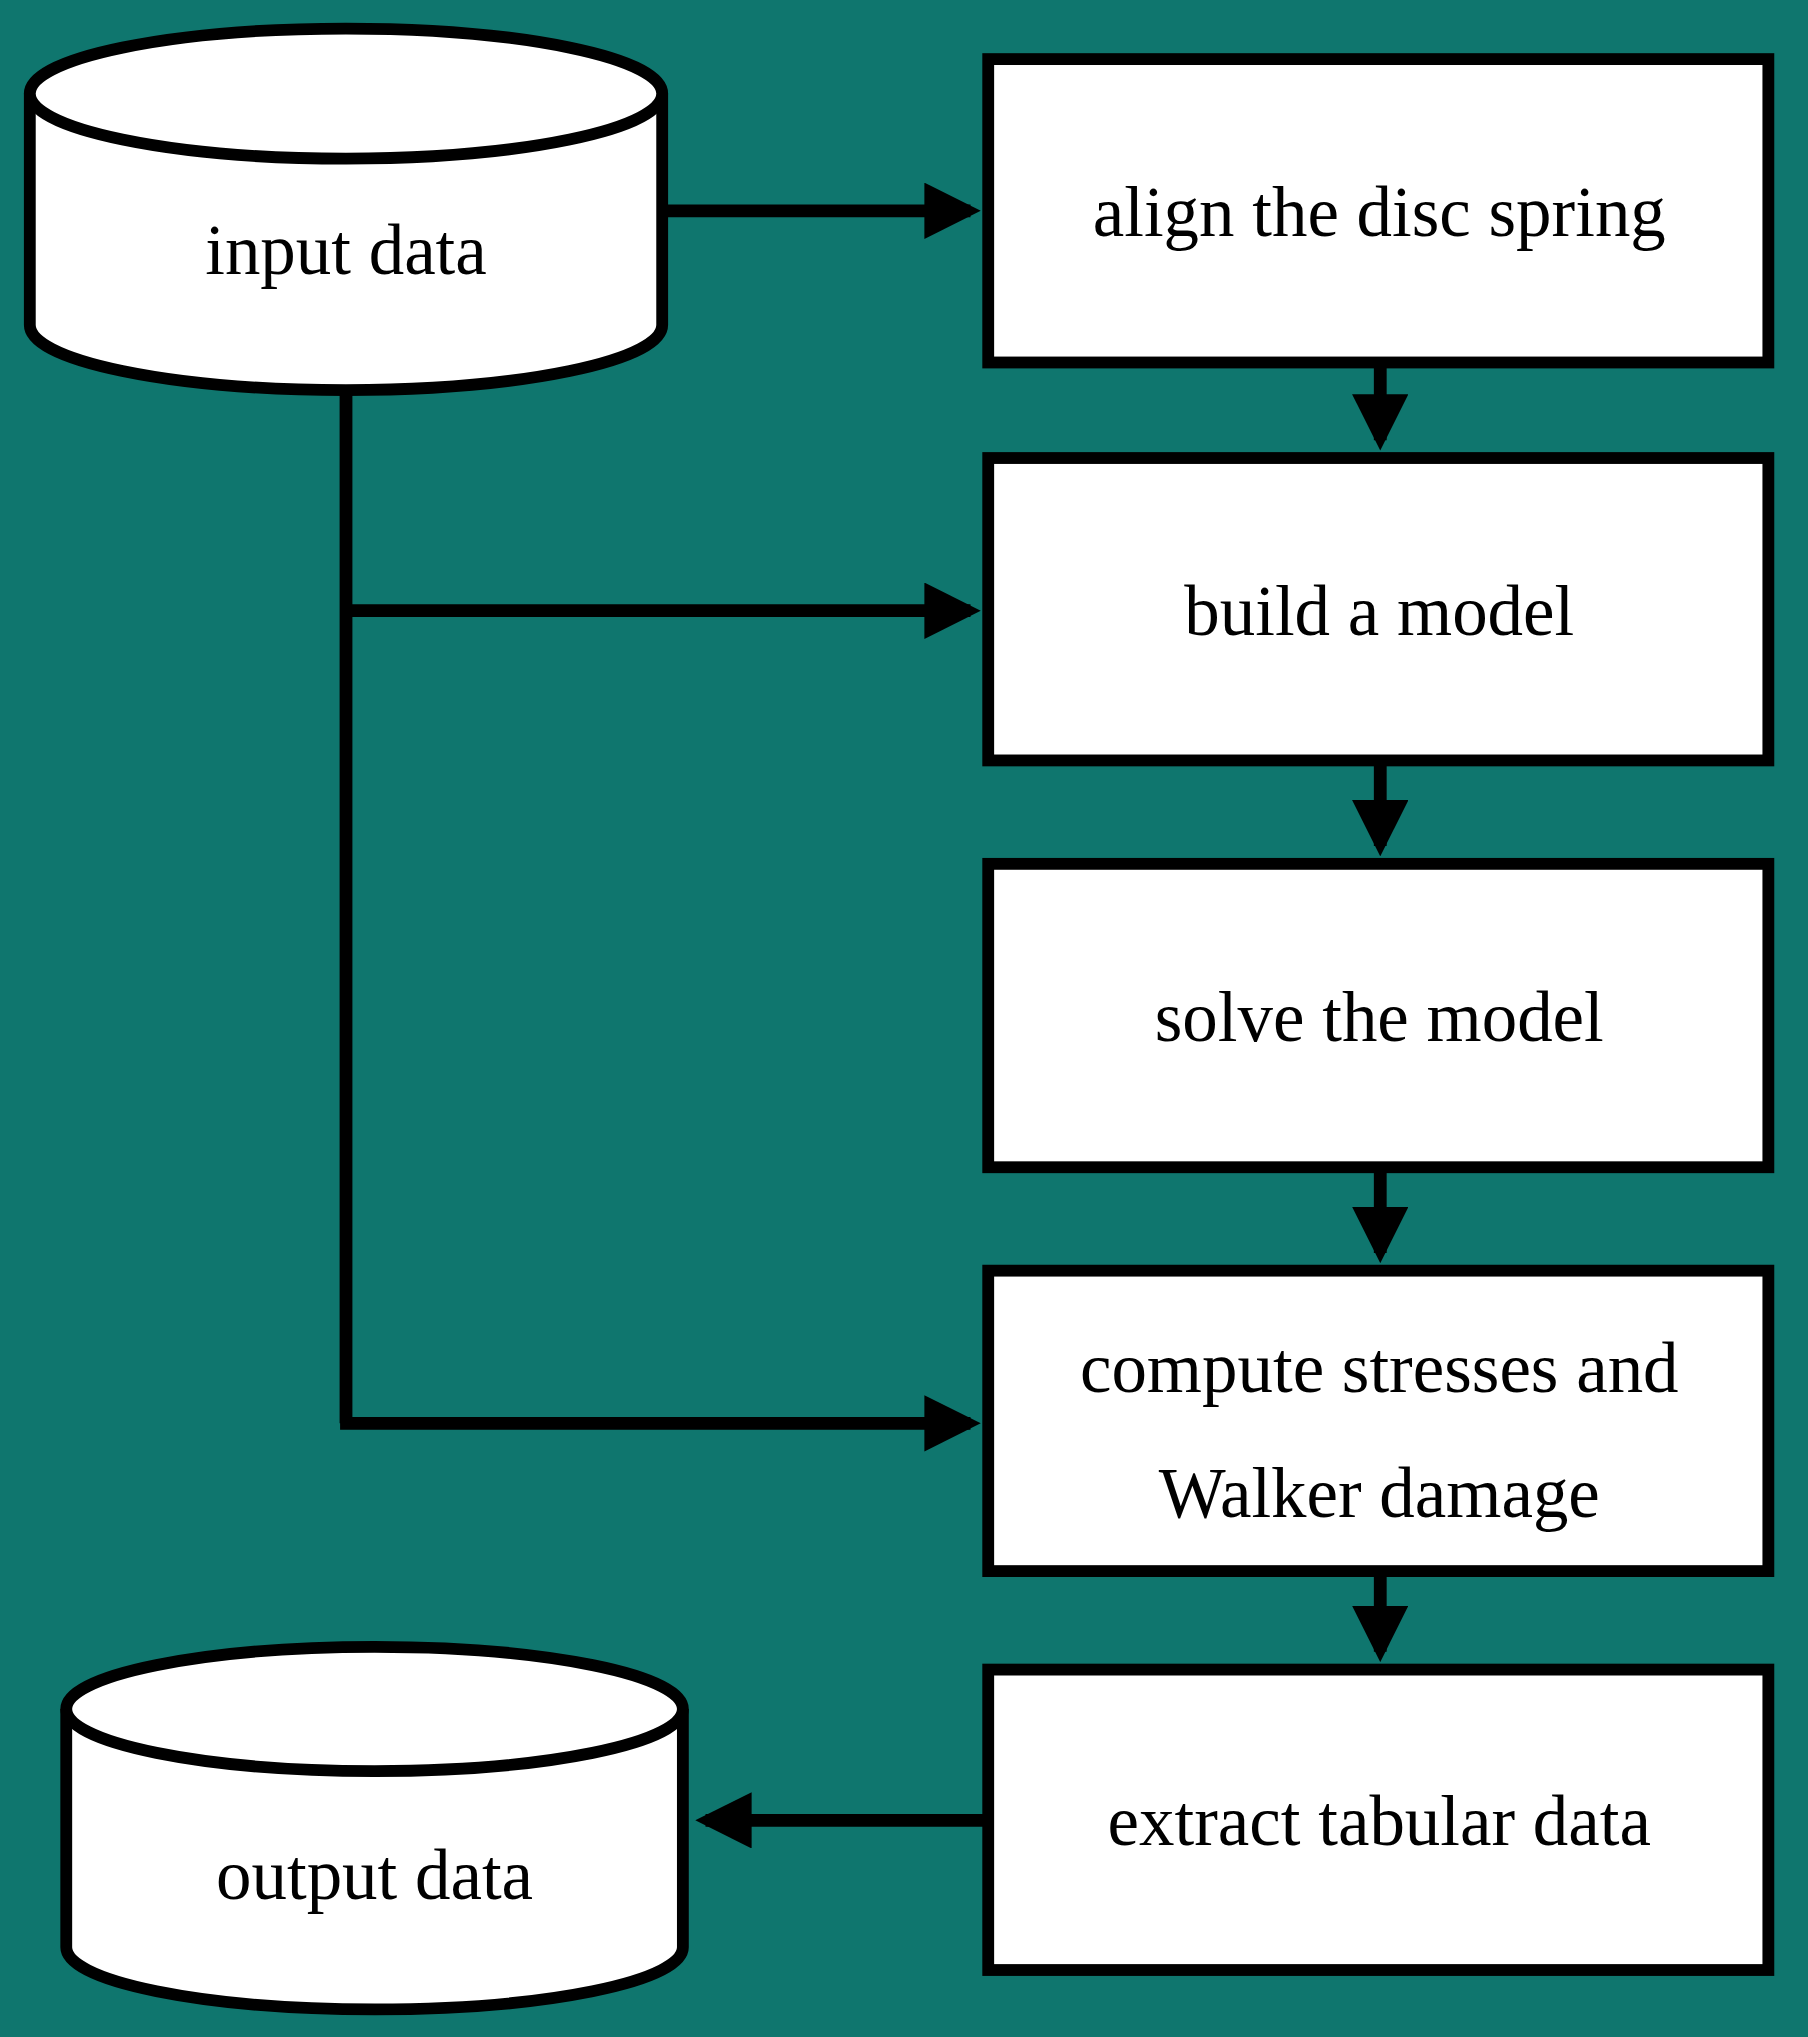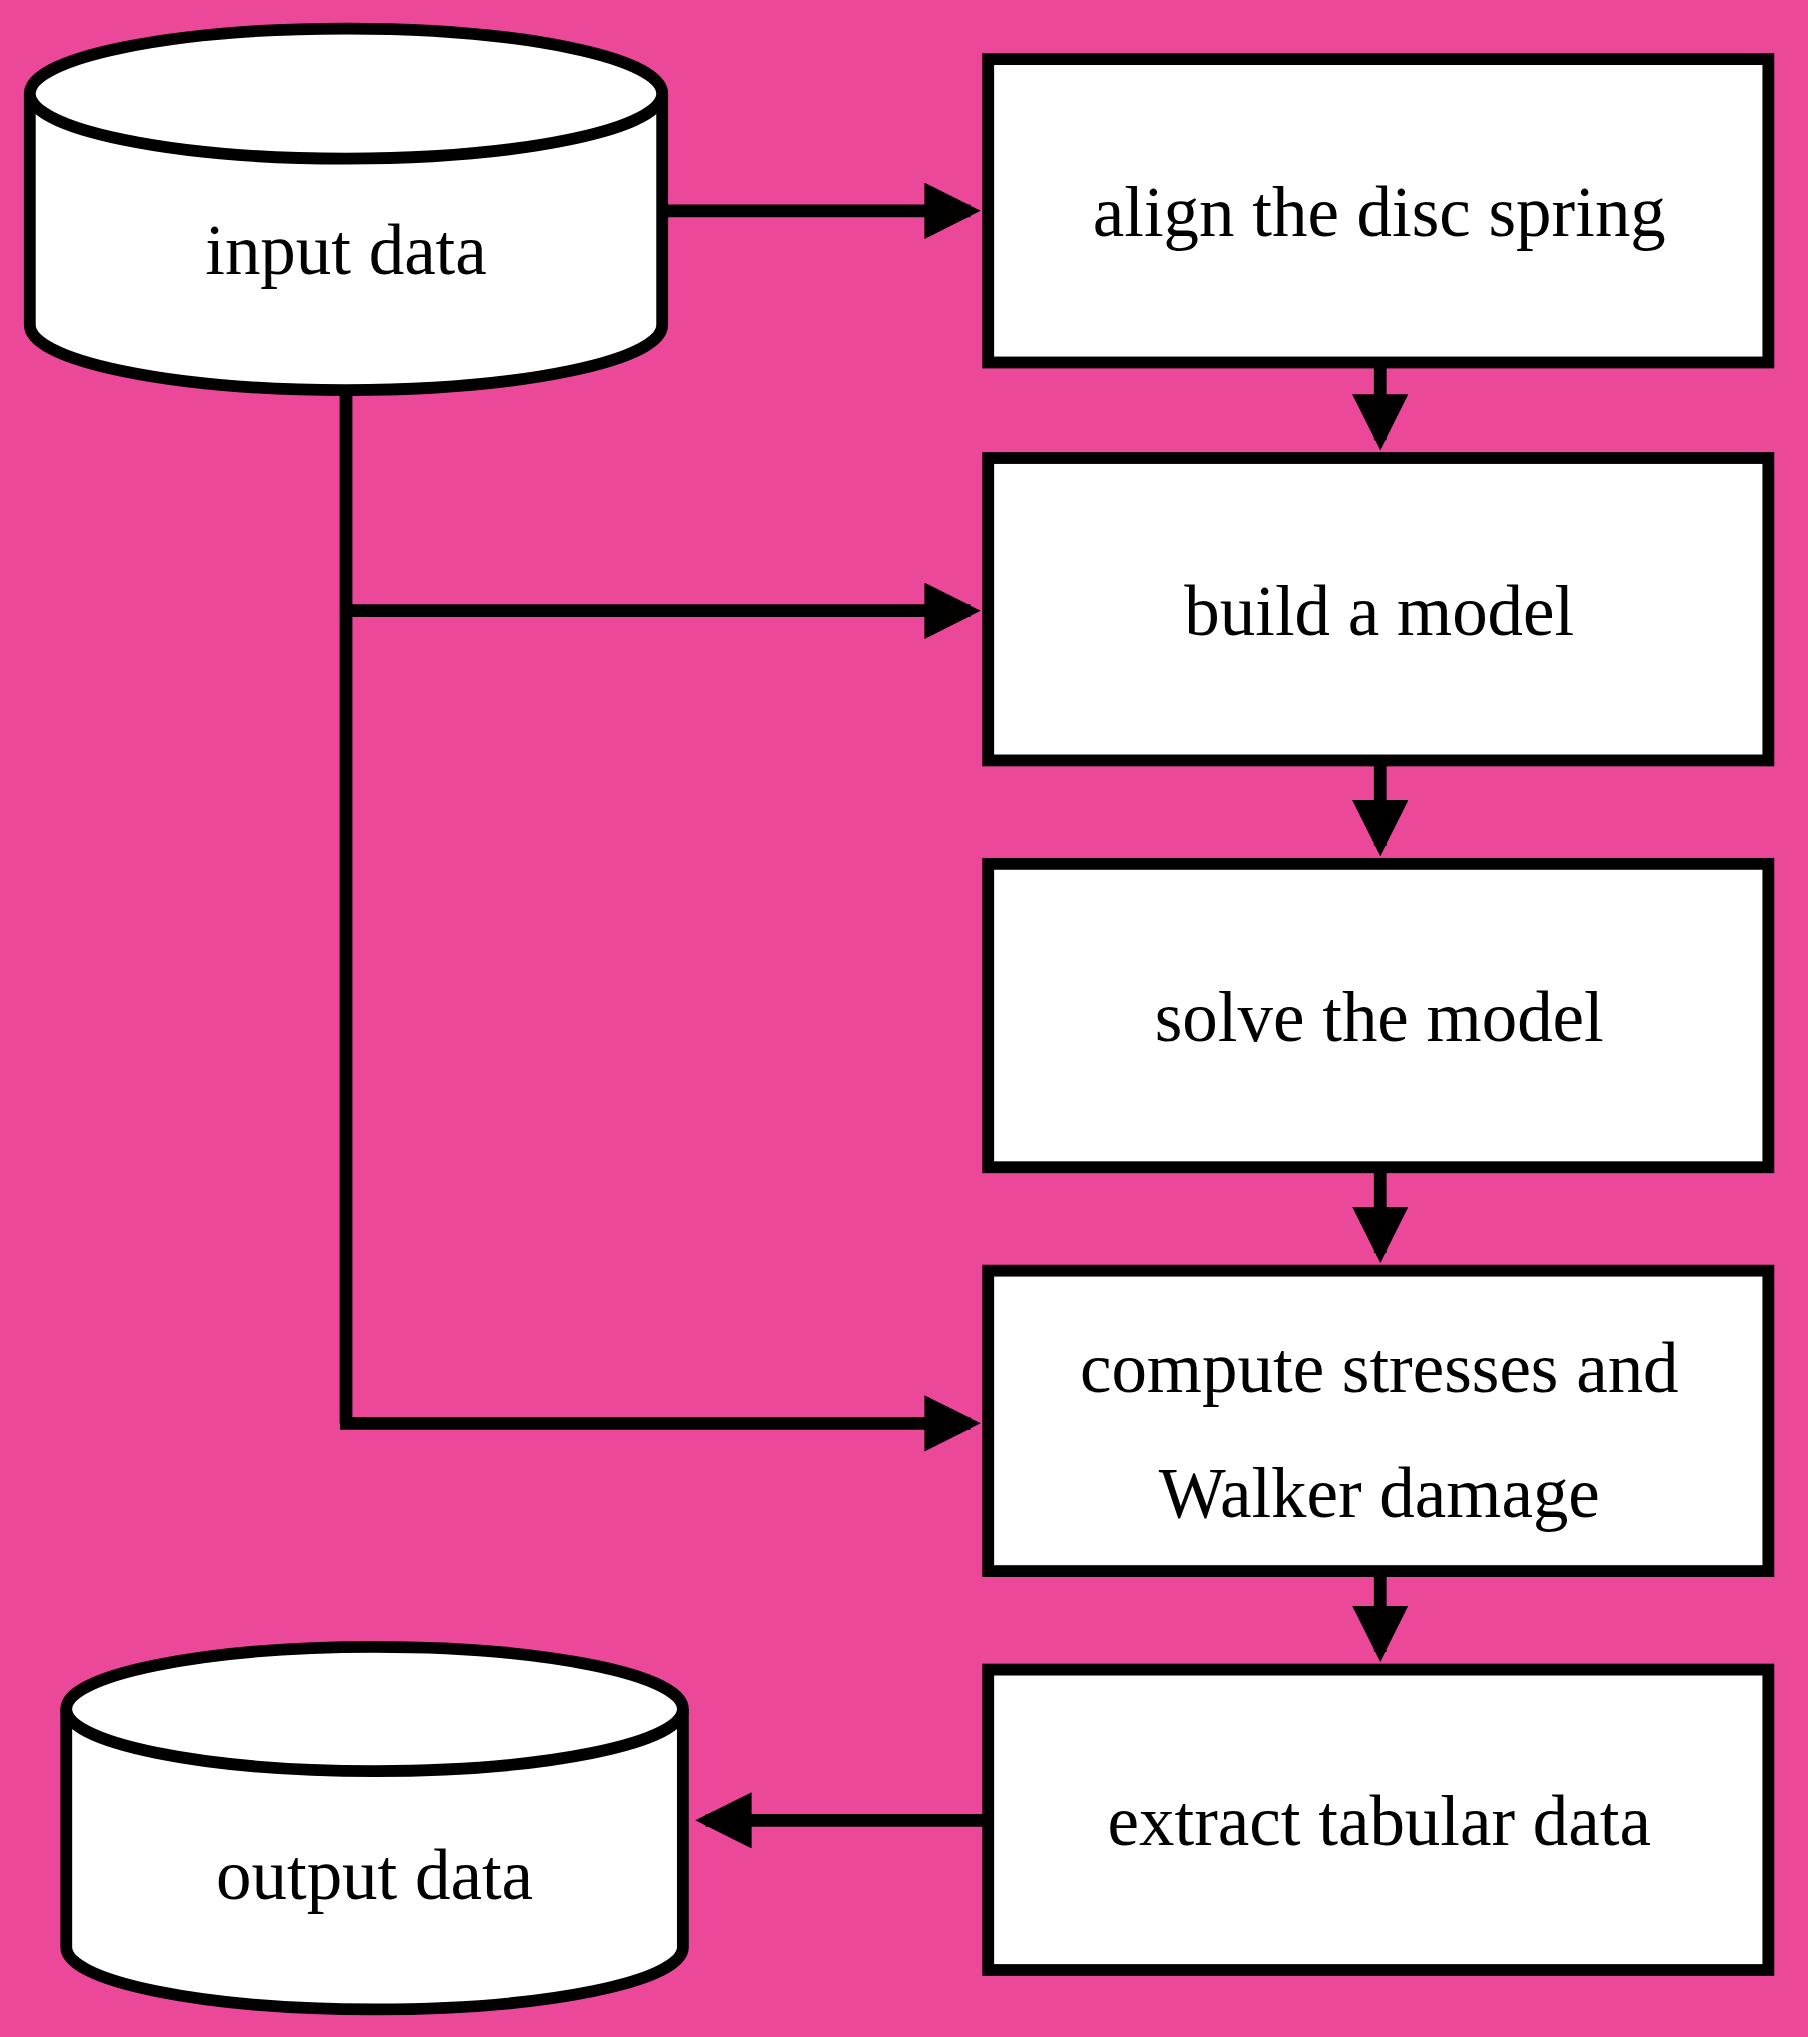--- a/index.html
+++ b/index.html
@@ -4,21 +4,21 @@
 <style>
   html, body {
     margin: 0;
     padding: 0;
     background: #ffffff;
   }
   .page {
     position: relative;
     width: 1809px;
     height: 2037px;
-    background: #ec4899;
+    background: #0f766e;
     overflow: hidden;
   }
   svg {
     display: block;
   }
   .node-shape {
     fill: #ffffff;
     stroke: #000000;
     stroke-width: 12;
   }

